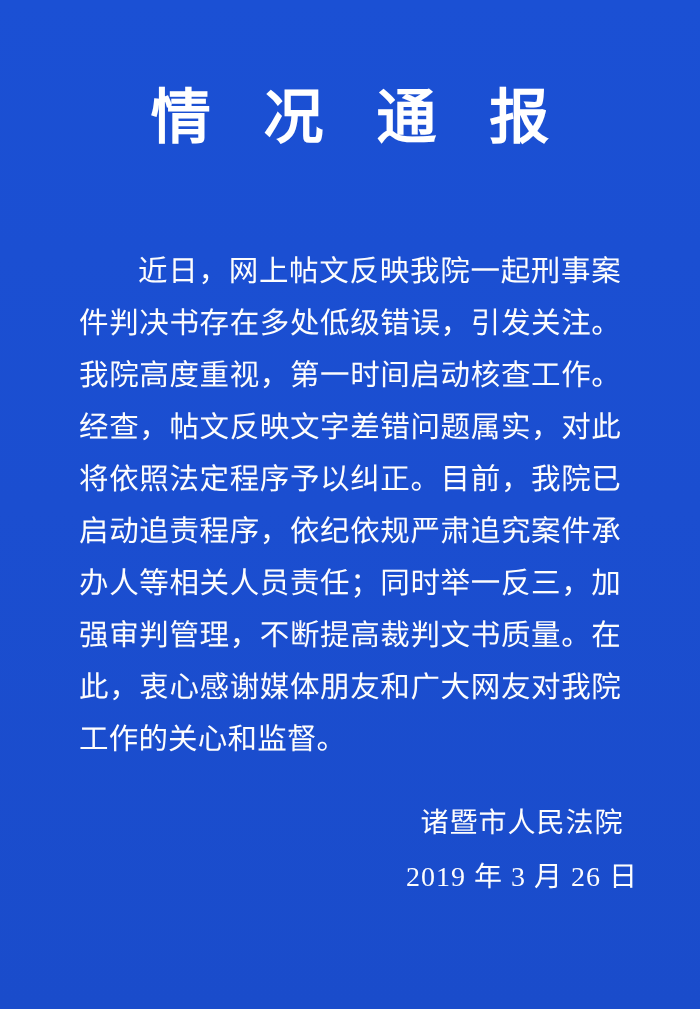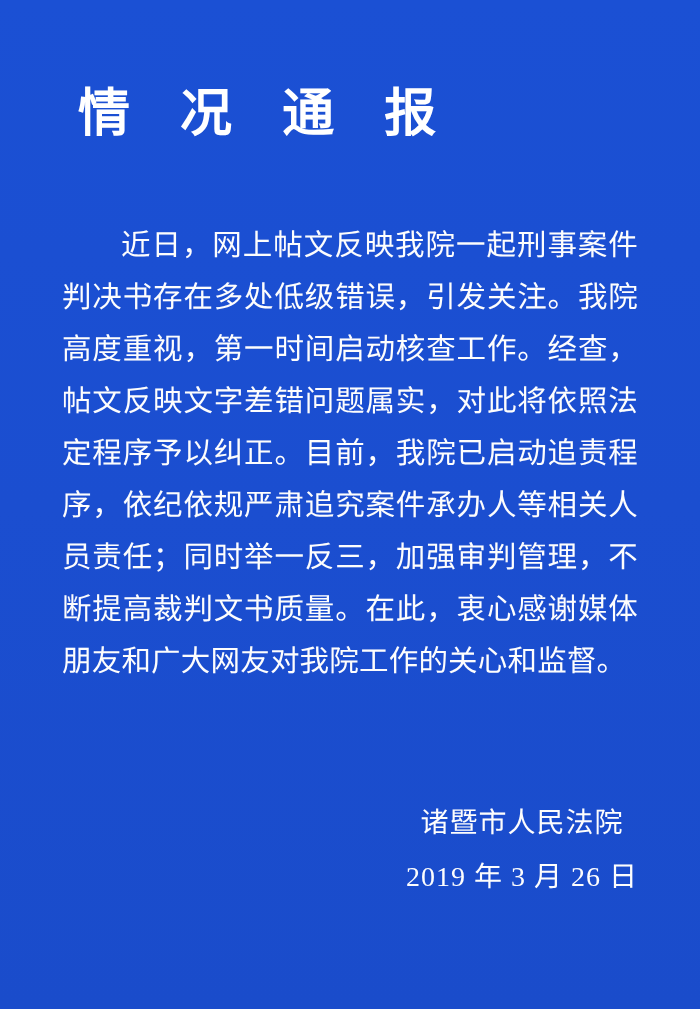--- a/index.html
+++ b/index.html
@@ -18,31 +18,31 @@
     position: relative;
     width: 700px;
     height: 1009px;
     box-sizing: border-box;
     background: linear-gradient(180deg, #1b50d4 0%, #1b4ed0 50%, #1a4ccb 100%);
     padding: 0 62px;
   }
   .title {
     margin: 0;
     padding-top: 84px;
-    text-align: left;
+    text-align: center;
     font-family: "DejaVu Serif", "Liberation Serif", serif;
     font-weight: bold;
-    font-size: 52px;
+    font-size: 60px;
     letter-spacing: 16px;
     text-indent: 16px;
     line-height: 1.1;
     color: #ffffff;
   }
   .body-text {
-    margin: 0;
+    margin: 17px;
     padding-top: 78px;
     font-size: 29.5px;
     line-height: 52px;
     letter-spacing: 0.2px;
     text-align: justify;
     text-justify: inter-ideograph;
     text-indent: 2em;
     color: #fdfdfd;
     font-family: Liberation Sans, sans-serif;
   }

